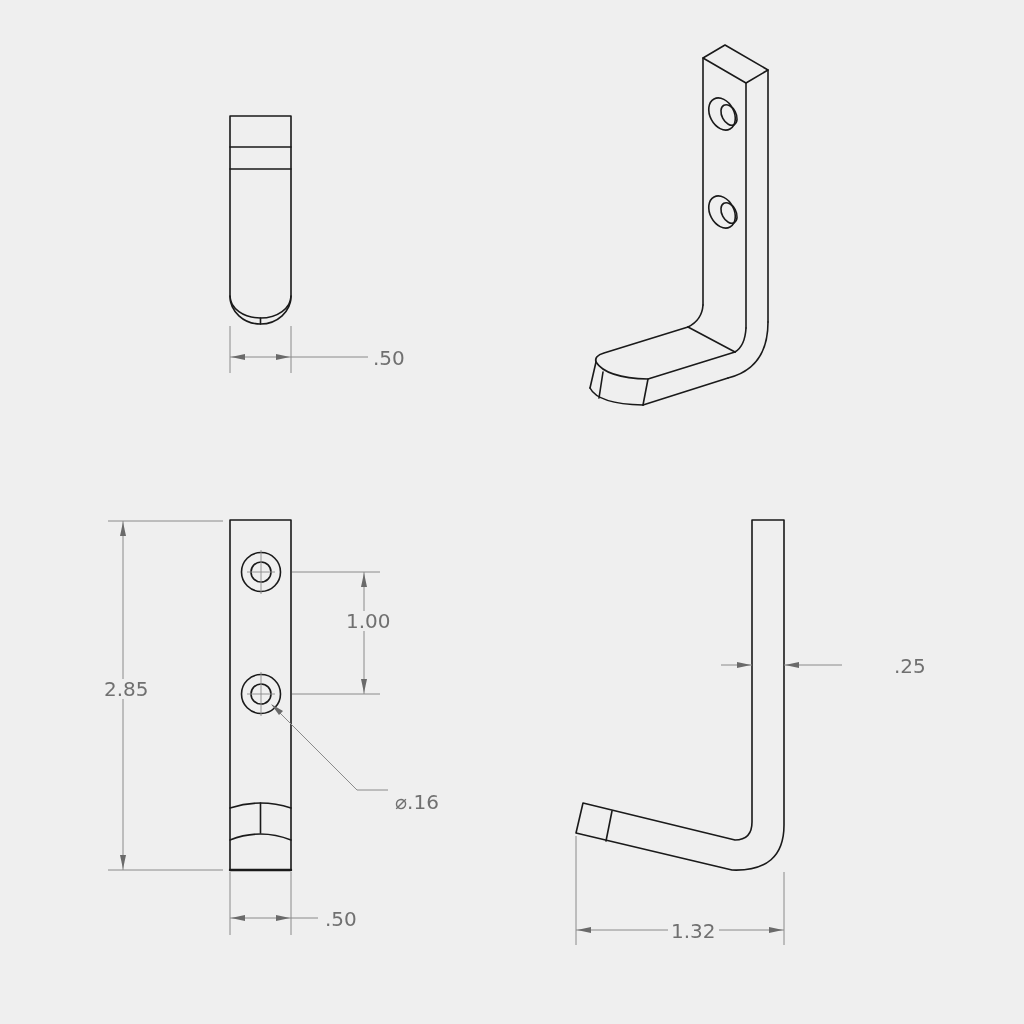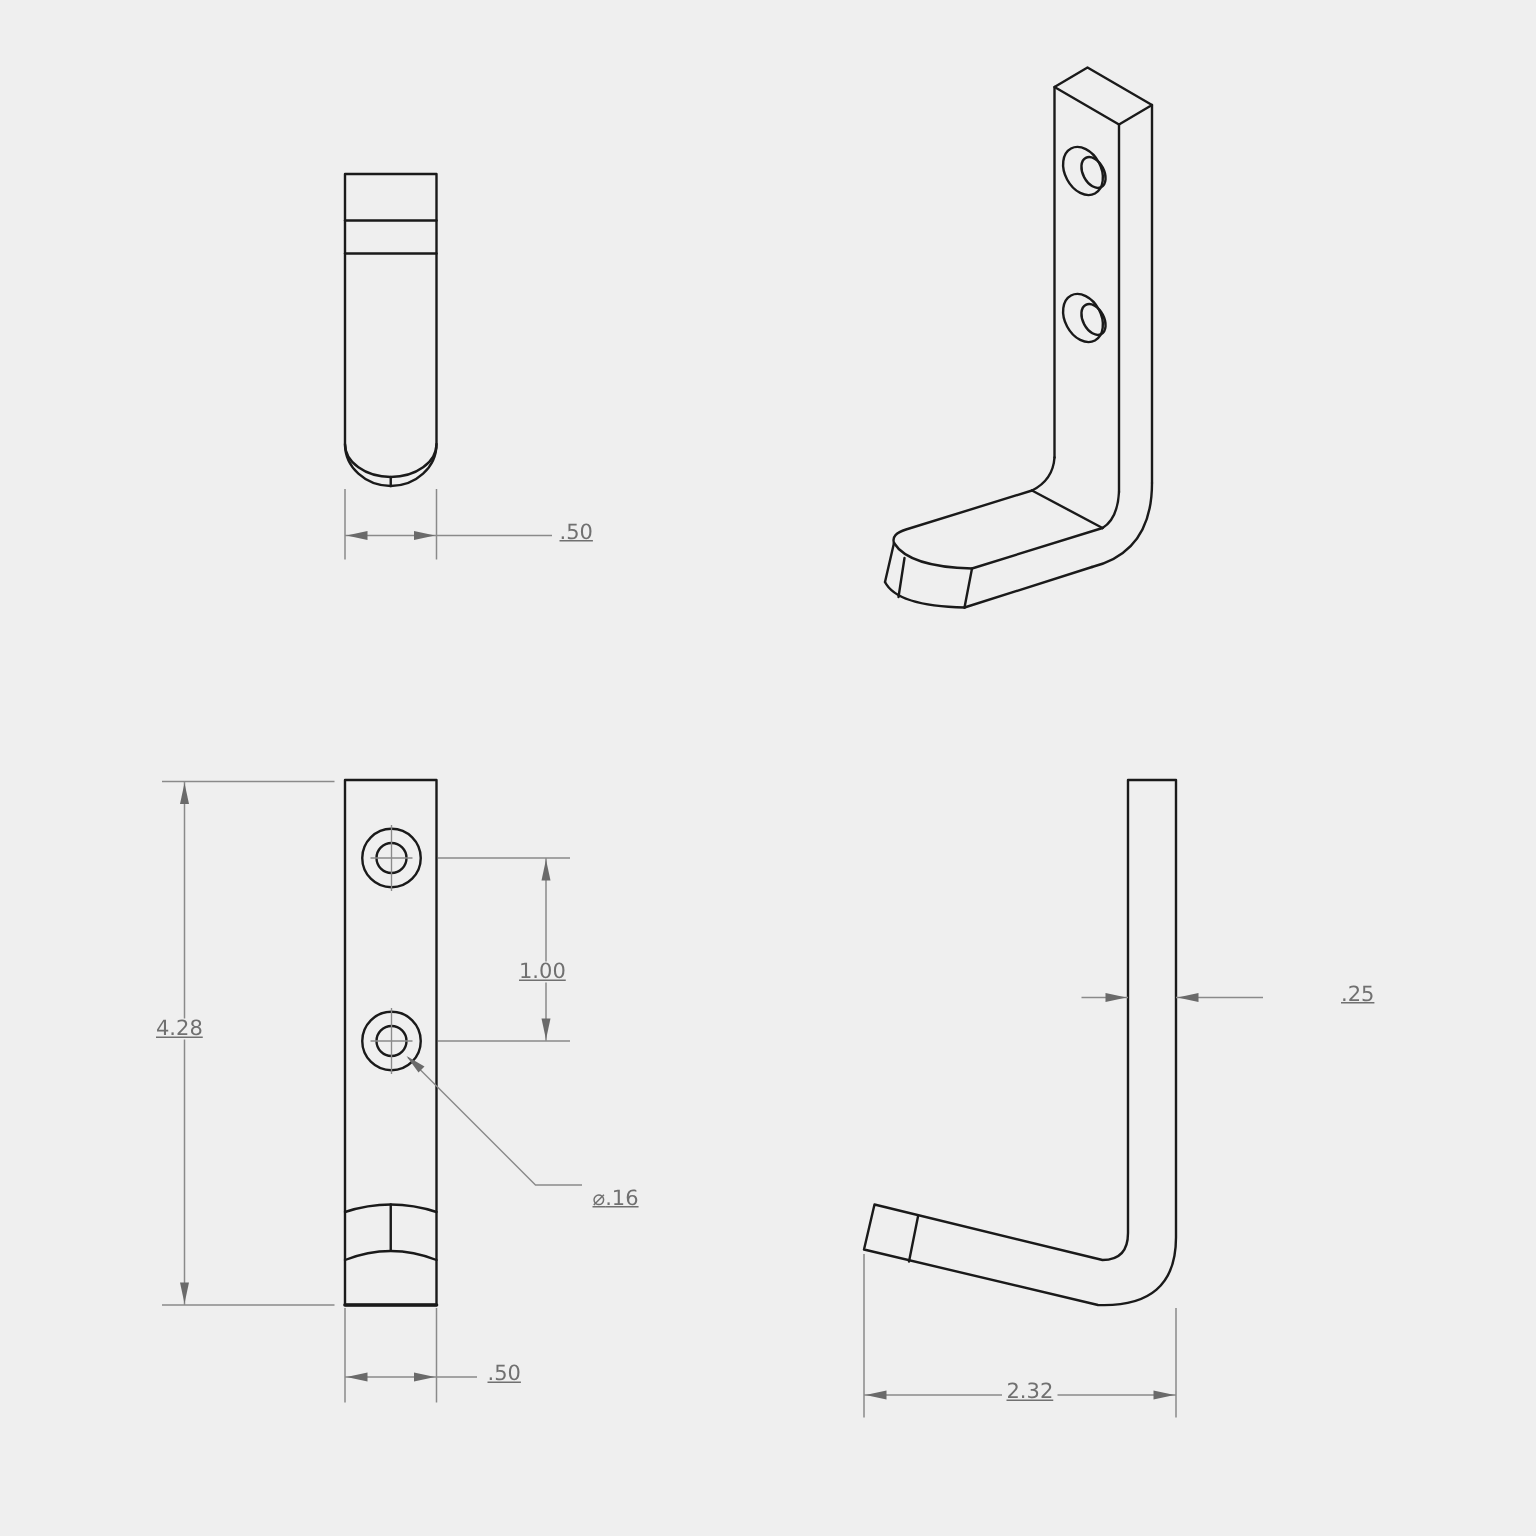--- a/index.html
+++ b/index.html
@@ -12,27 +12,26 @@
   }
   #drawing { position: absolute; left: 0; top: 0; }
   .edge { fill: none; stroke: #1a1a1a; stroke-width: 1.6; stroke-linejoin: round; stroke-linecap: round; }
   .thick { stroke-width: 2.4; }
   .dim { fill: none; stroke: #8a8a8a; stroke-width: 1; }
   .center { fill: none; stroke: #8a8a8a; stroke-width: 0.9; }
   .arrow { fill: #6a6a6a; stroke: none; }
   .label {
     position: absolute;
     color: #707070;
-    font-size: 14px;
+    font-size: 20px;
     font-family: "DejaVu Sans", sans-serif;
     line-height: 1;
     white-space: nowrap;
     background: #efefef;
     padding: 0 3px;
-    text-decoration: underline;
   }
 </style>
 </head>
 <body>
 
 <svg id="drawing" width="1024" height="1024" viewBox="0 0 1024 1024">
   <defs>
     <g id="arrR">
         <path class="arrow" d="M0,0 L-13,-3 L-13,3 Z"></path>
       </g>
@@ -132,18 +131,18 @@
 
     <line class="dim" x1="576" y1="836" x2="576" y2="945"></line>
     <line class="dim" x1="784" y1="872" x2="784" y2="945"></line>
     <line class="dim" x1="576" y1="930" x2="784" y2="930"></line>
     <path class="arrow" d="M577,930 L591,927 L591,933 Z"></path>
     <path class="arrow" d="M783,930 L769,927 L769,933 Z"></path>
   </g>
 </svg>
 
 <span class="label" style="left:370px; top:348px;">.50</span>
-<span class="label" style="left:101px; top:679px;">4.28</span>
-<span class="label" style="left:343px; top:641px;">1.00</span>
+<span class="label" style="left:101px; top:679px;">2.85</span>
+<span class="label" style="left:343px; top:611px;">1.00</span>
 <span class="label" style="left:392px; top:792px;"><span>⌀</span><span>.16</span></span>
 <span class="label" style="left:322px; top:909px;">.50</span>
 <span class="label" style="left:891px; top:656px;">.25</span>
-<span class="label" style="left:668px; top:921px;">2.32</span>
+<span class="label" style="left:668px; top:921px;">1.32</span>
 
 </body></html>

